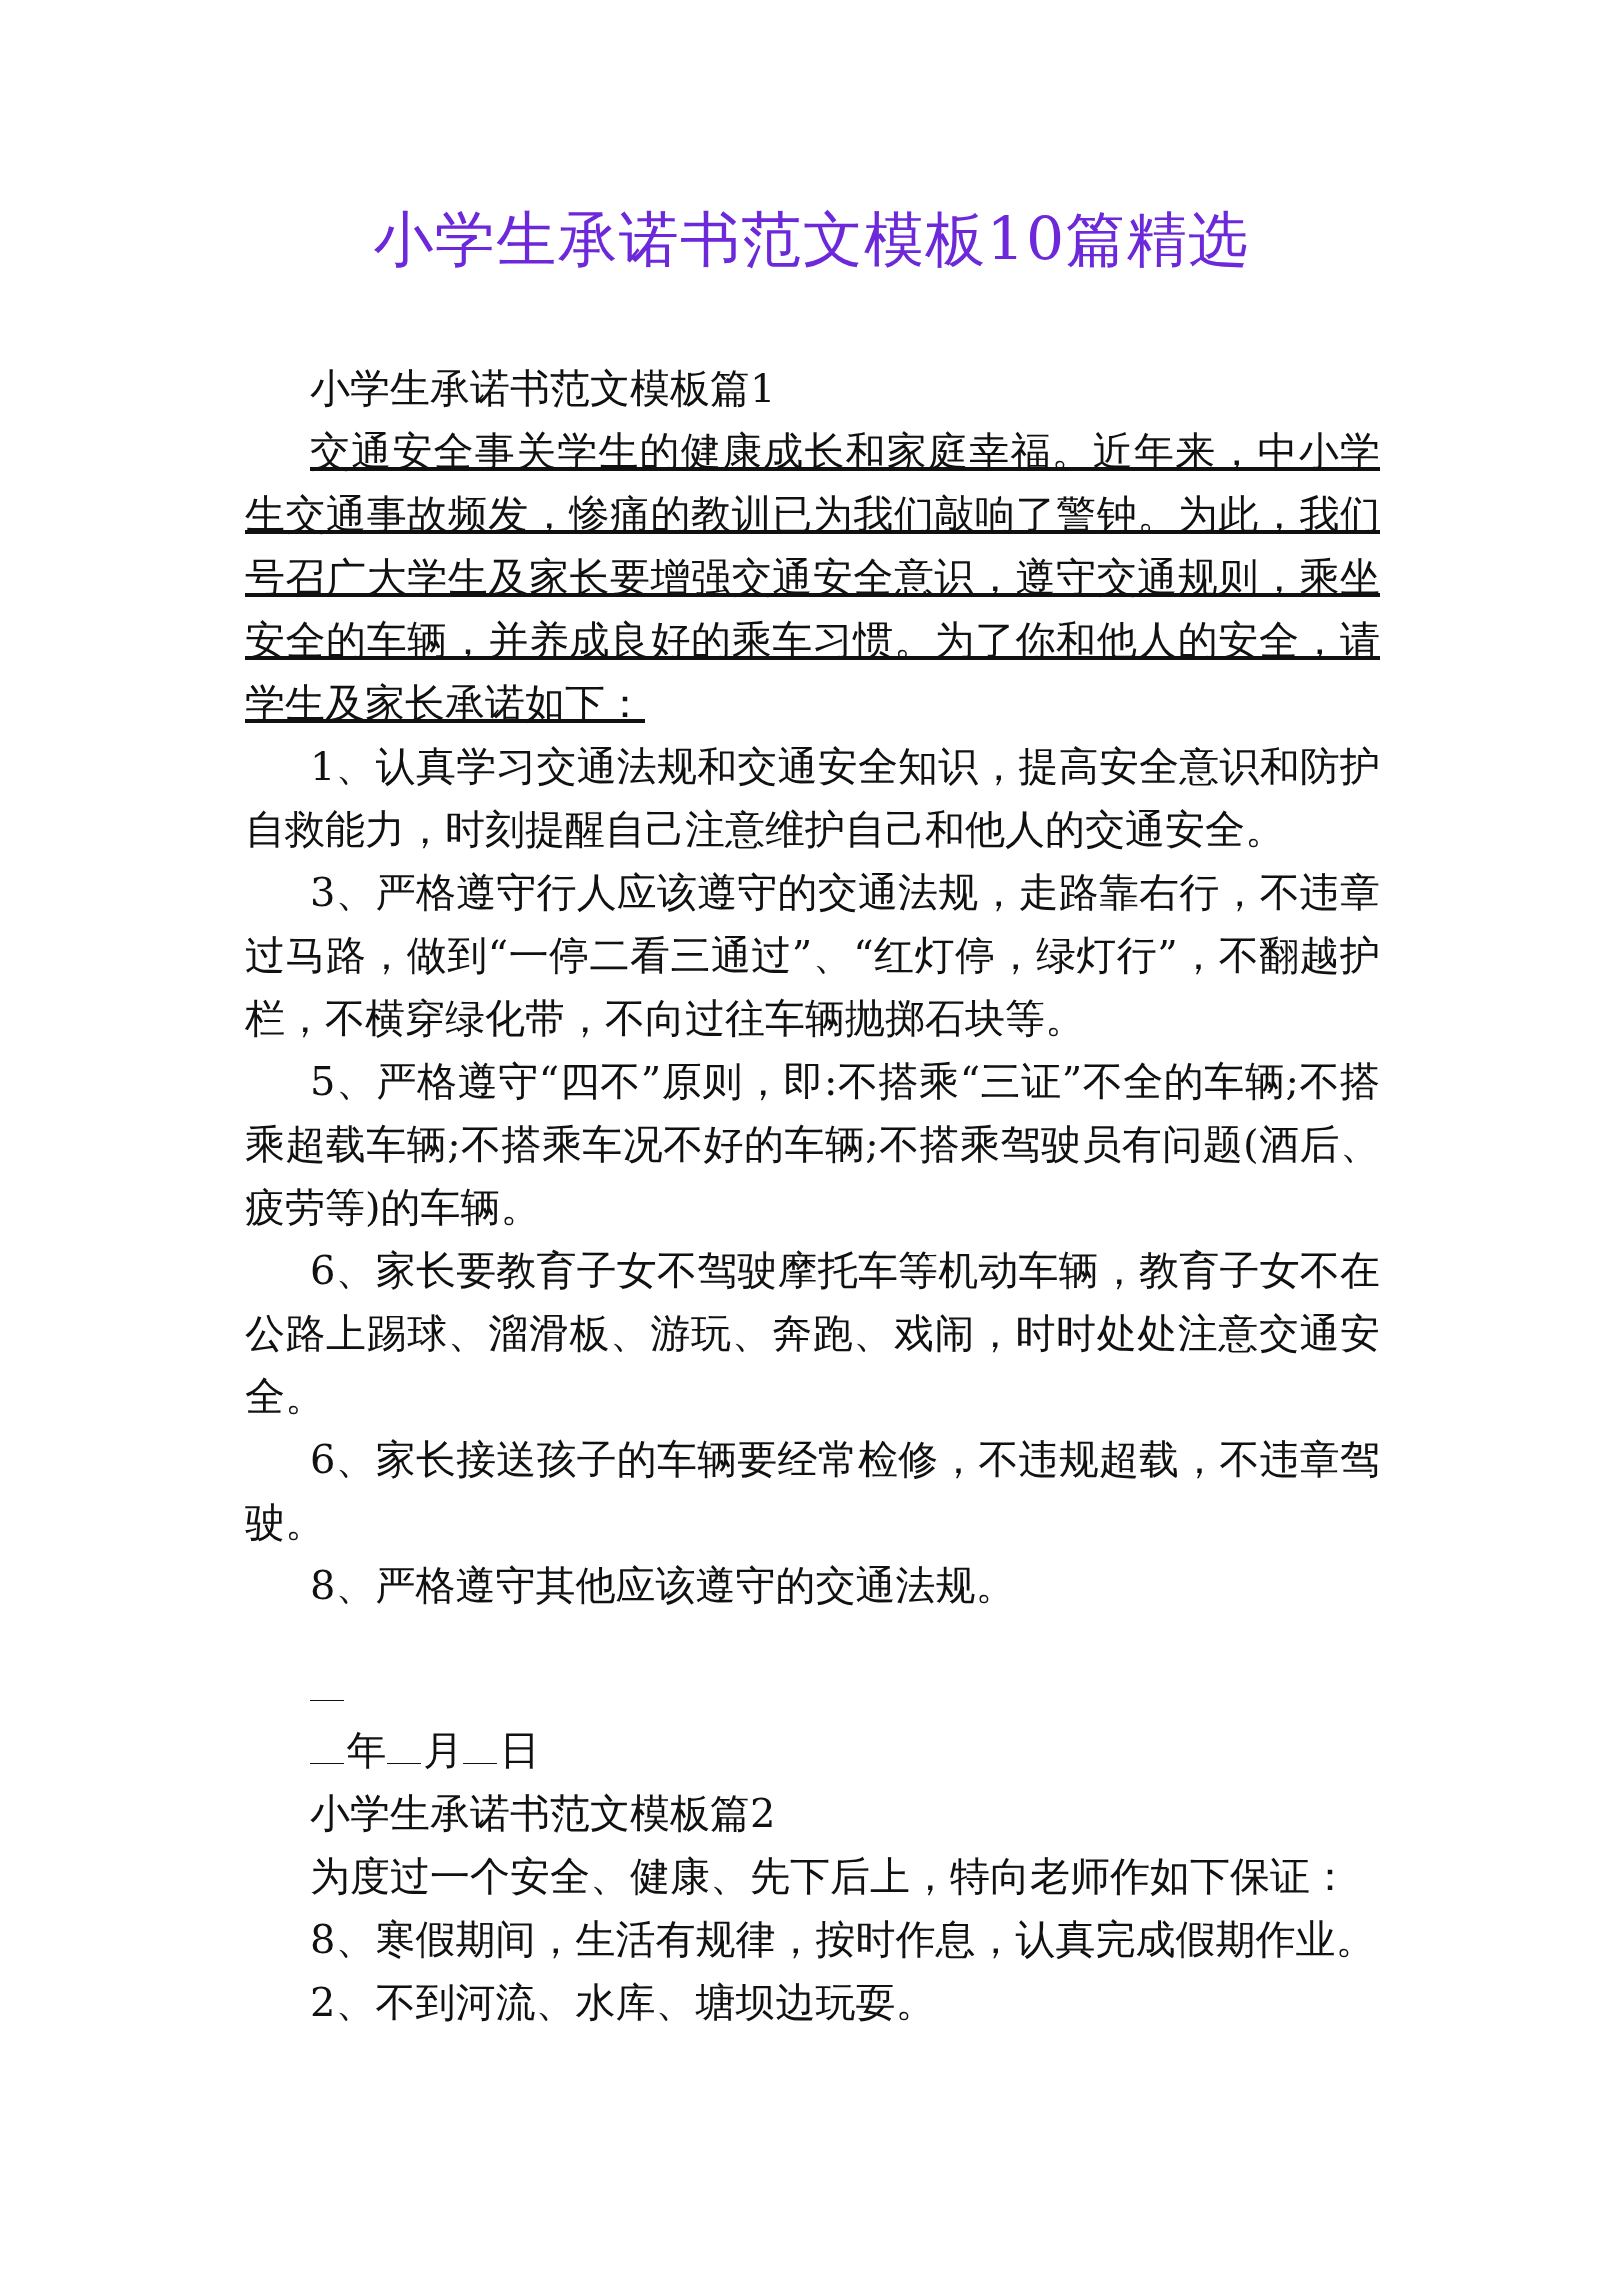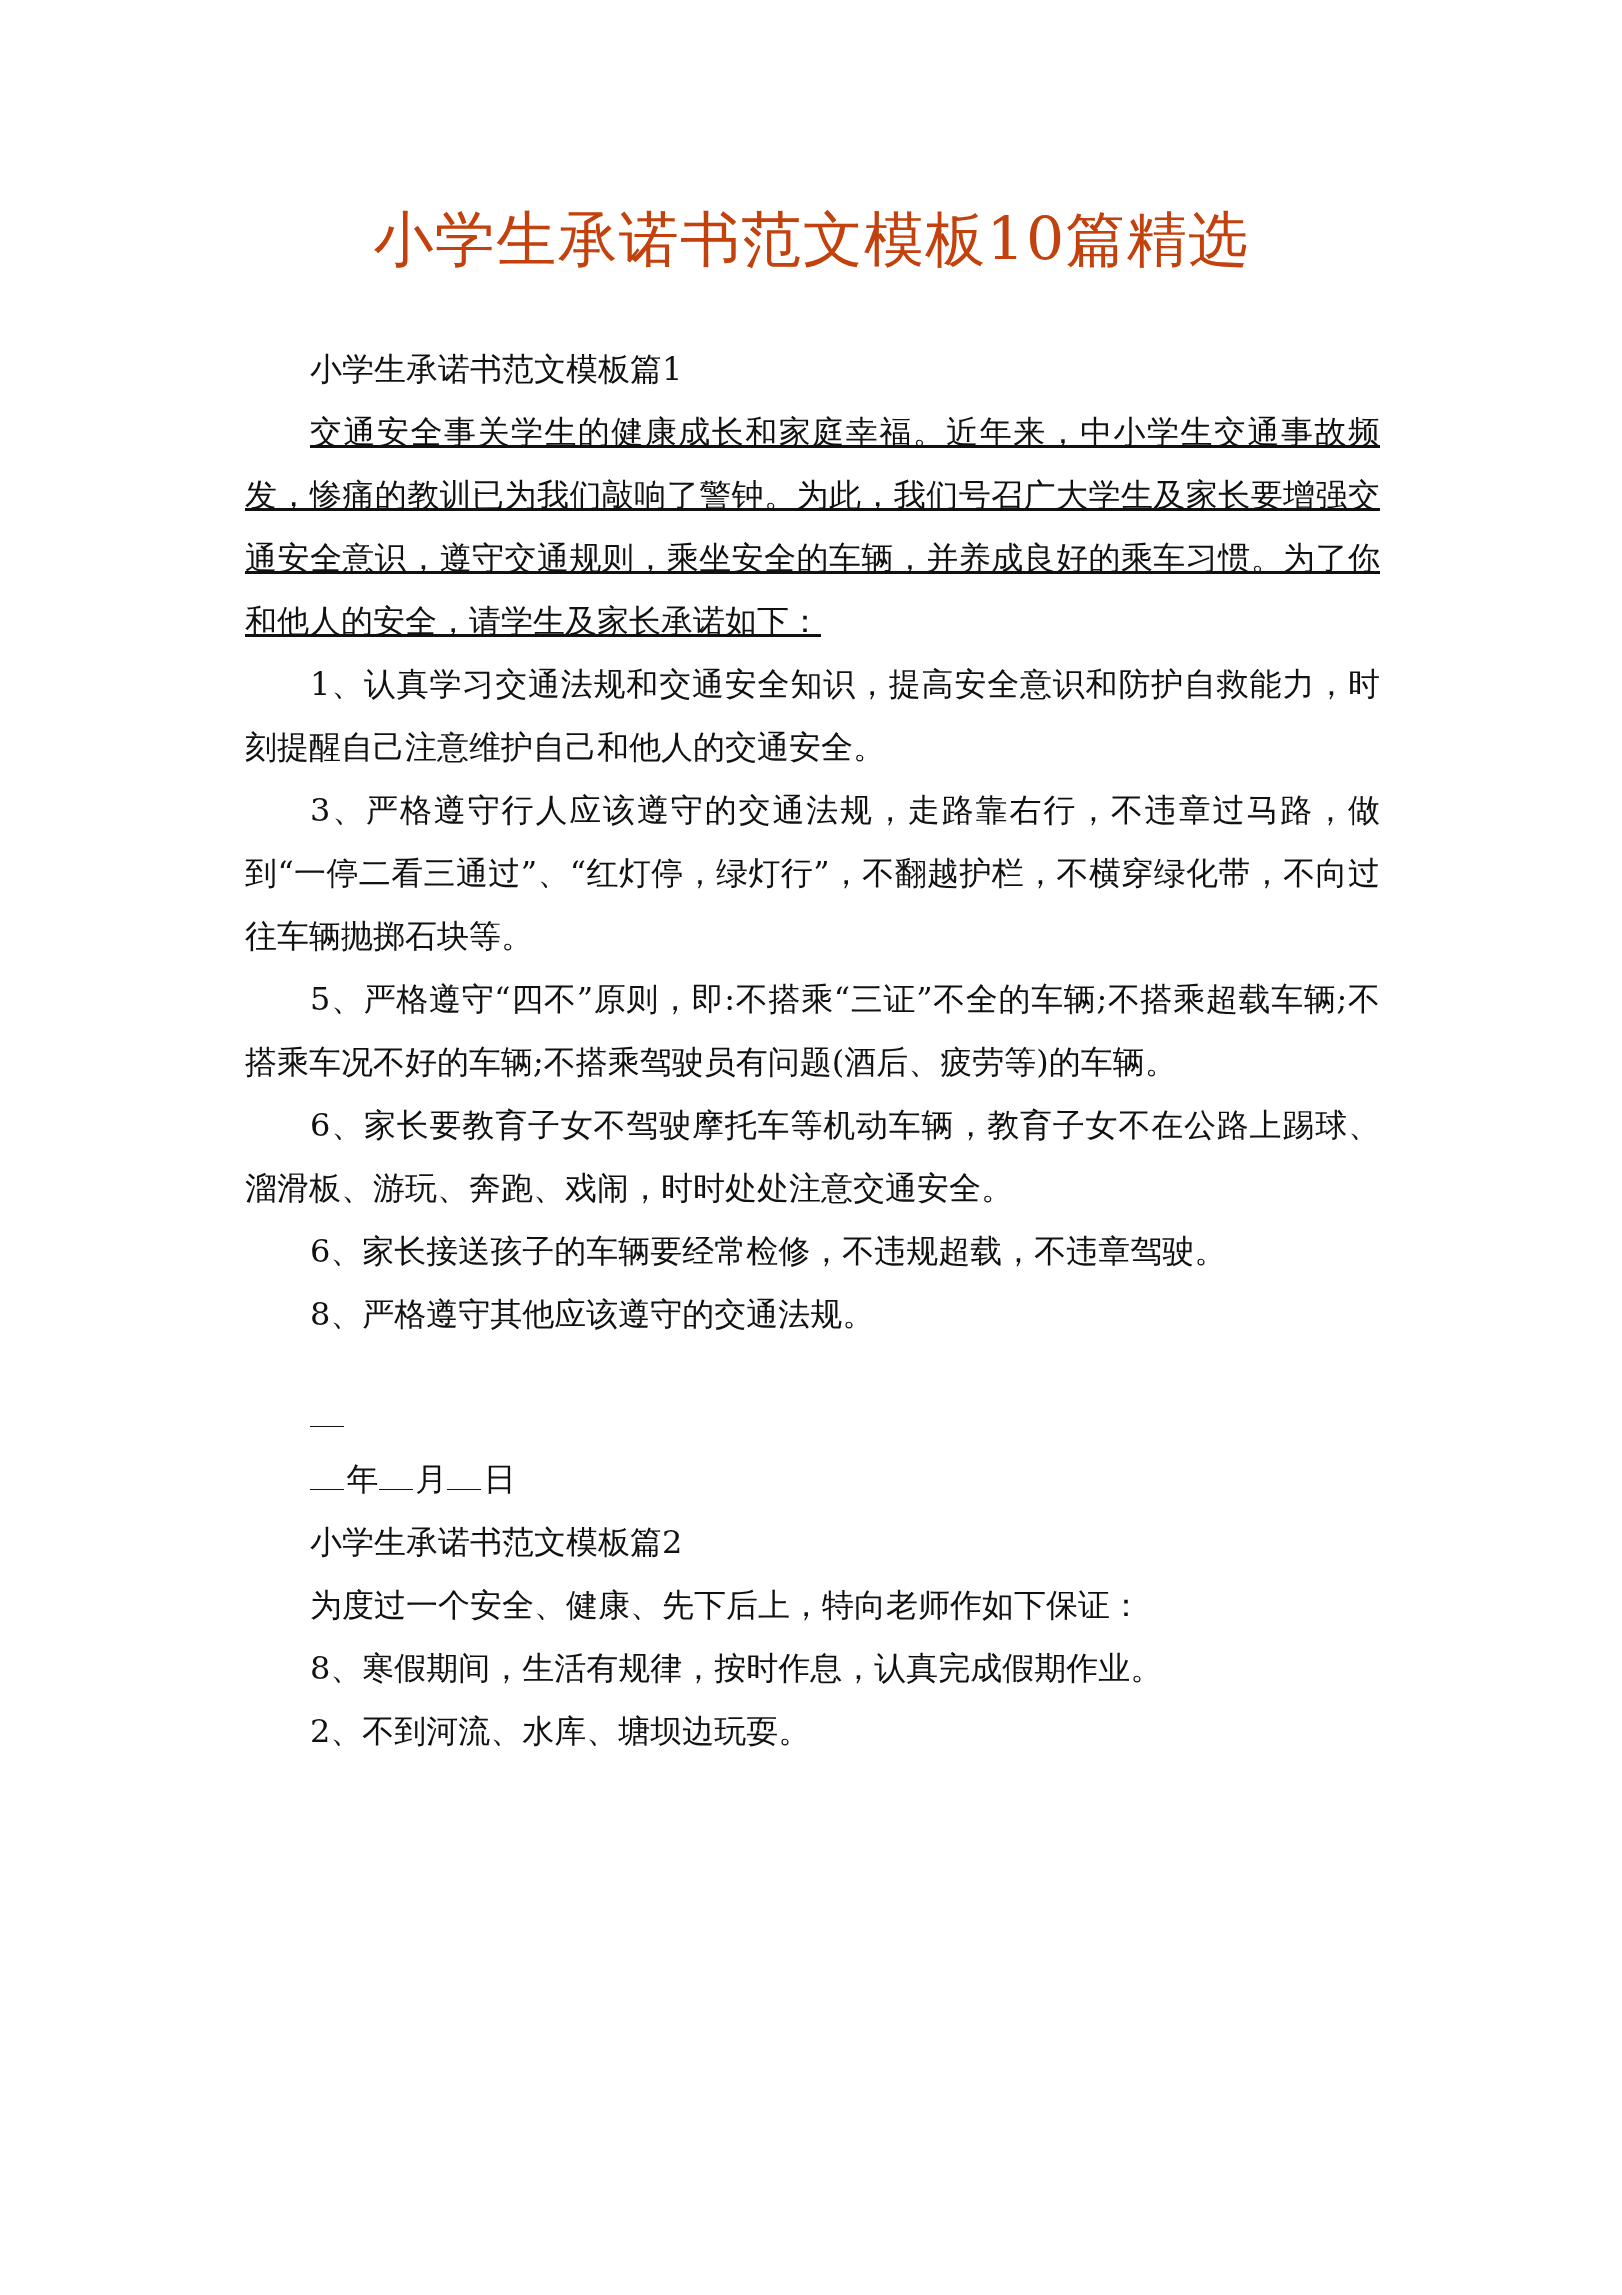--- a/index.html
+++ b/index.html
@@ -24,28 +24,28 @@
     }
     .title {
       position: absolute;
       left: 0;
       width: 1623px;
       top: 200px;
       text-align: center;
       font-size: 60px;
       line-height: 79px;
       letter-spacing: 1.3px;
-      color: #c2410c;
+      color: #6d28d9;
     }
     .content {
       position: absolute;
       left: 245px;
       width: 1135px;
-      top: 338px;
-      font-size: 32px;
+      top: 357px;
+      font-size: 40px;
       line-height: 63px;
       text-align: justify;
       text-justify: inter-character;
     }
     .content p {
       margin: 0;
       padding: 0;
     }
     .indent {
       text-indent: 65px;

